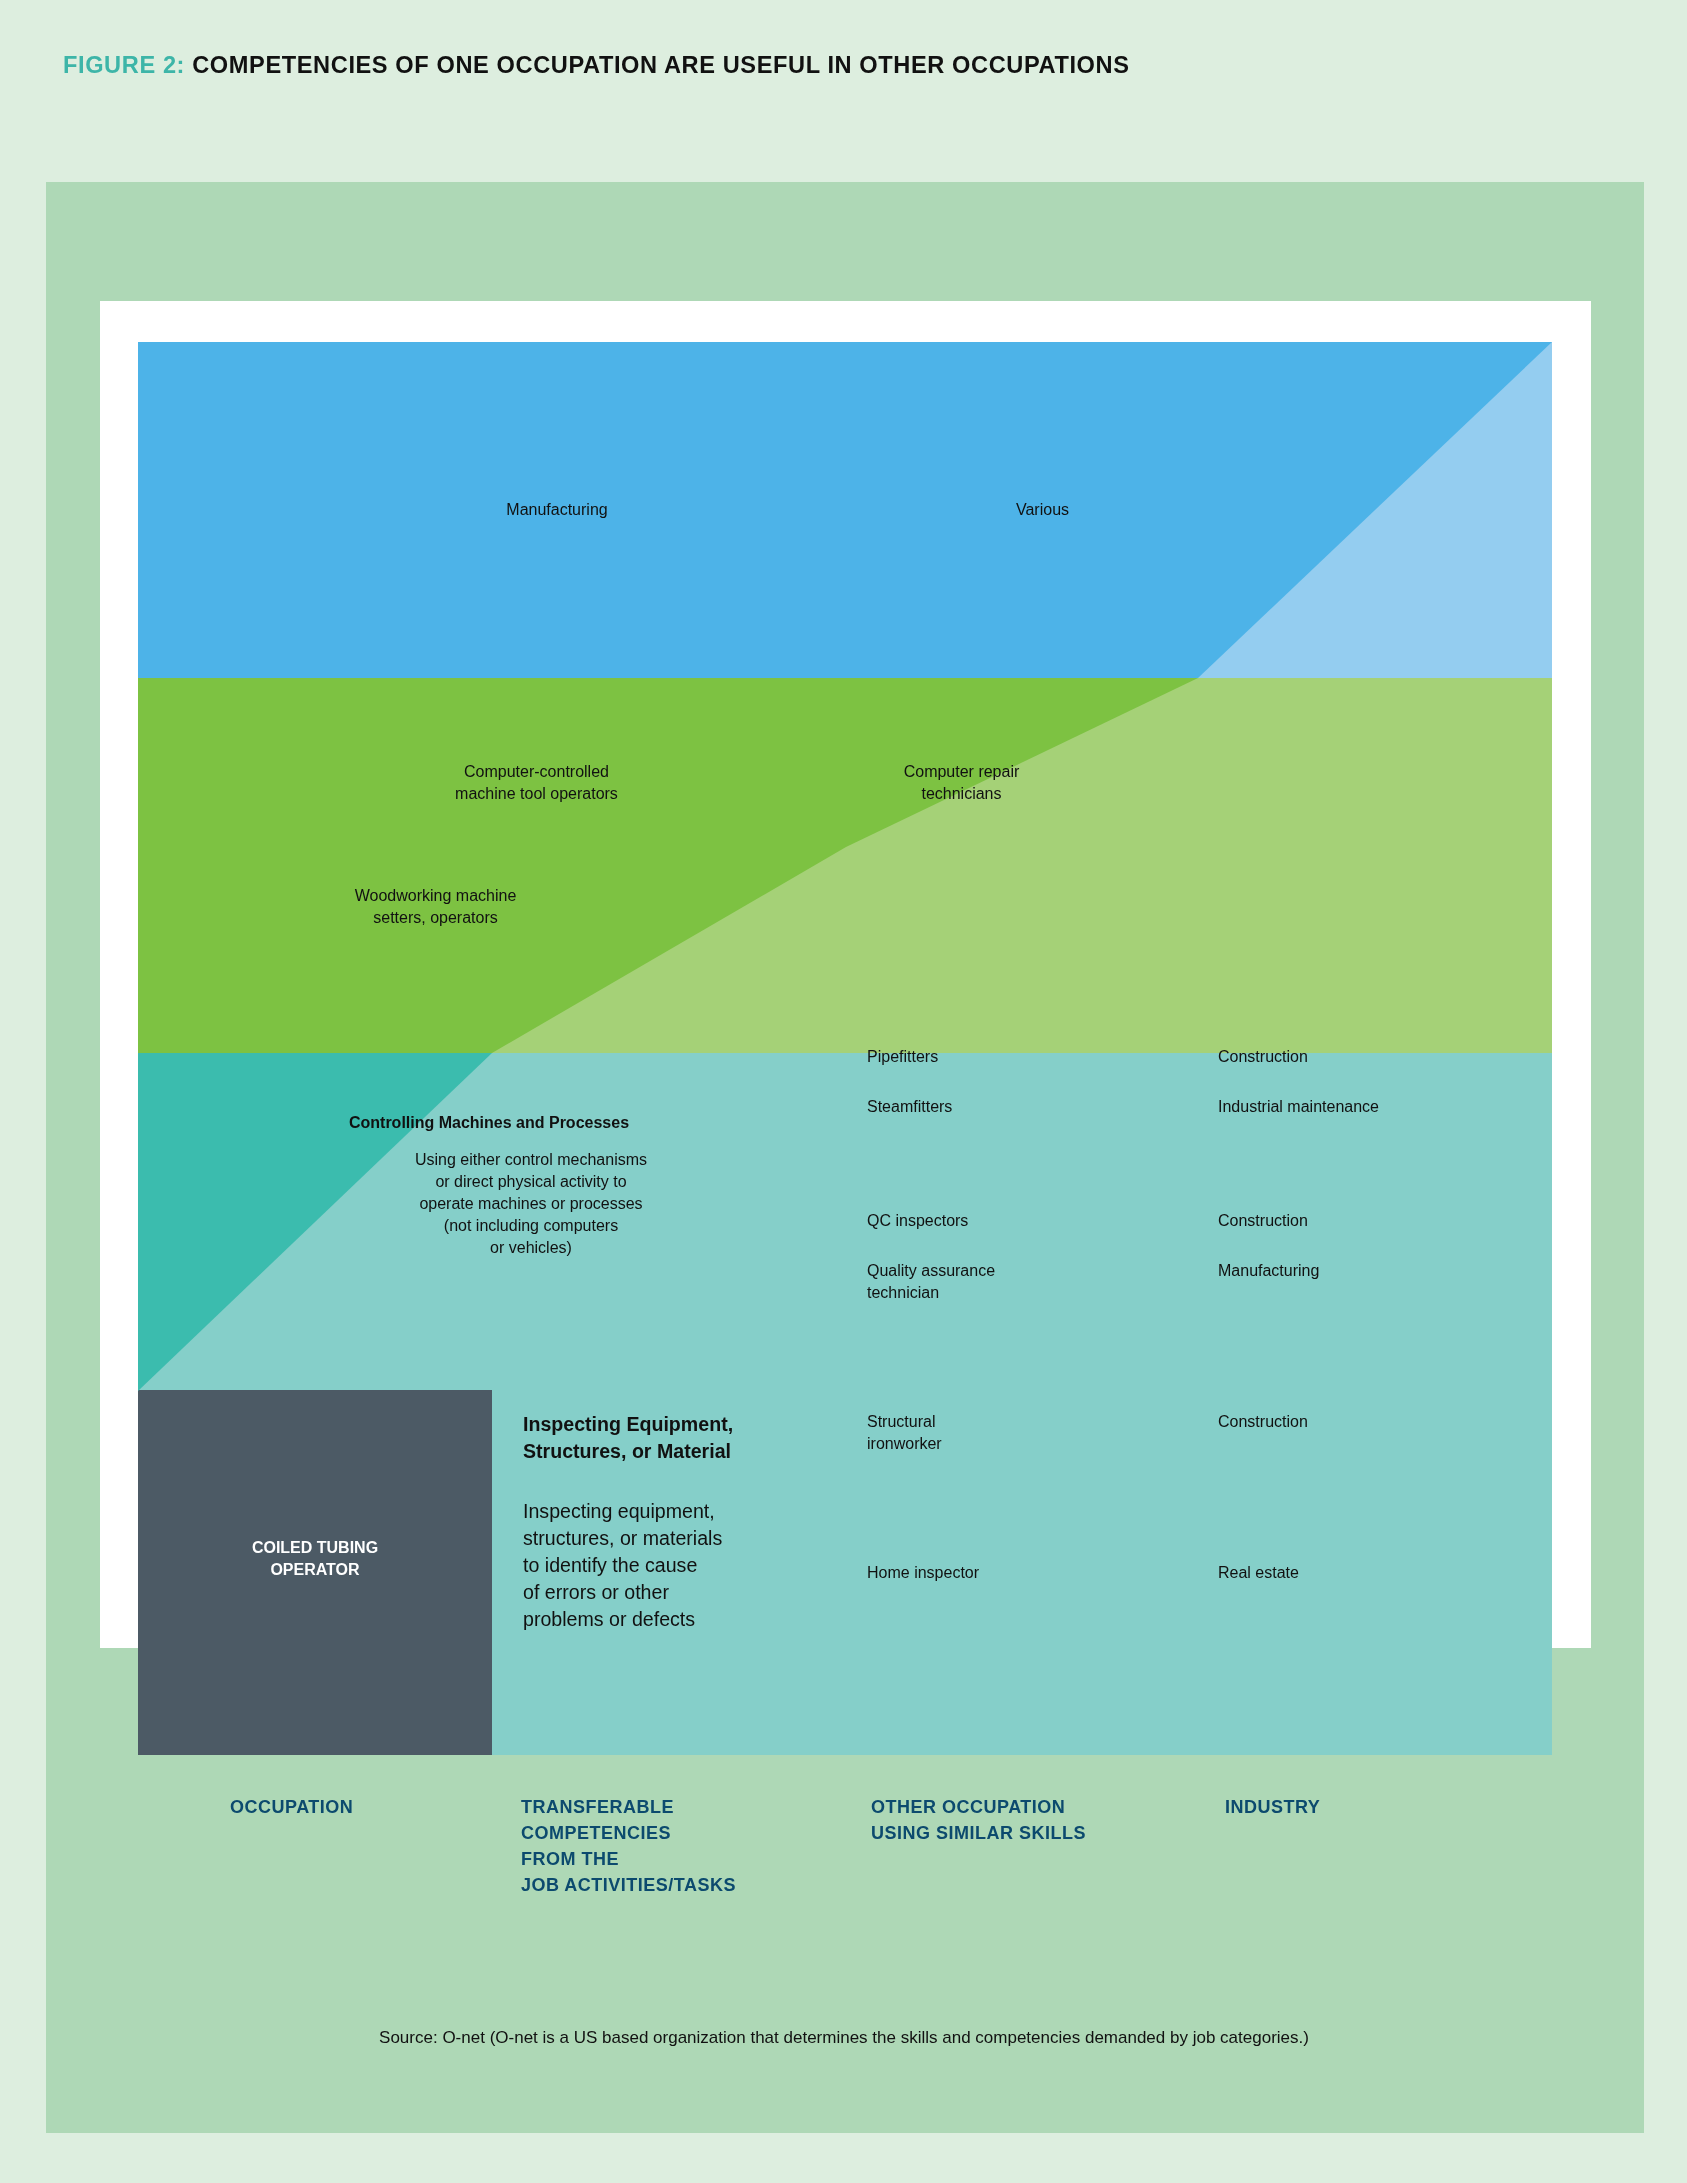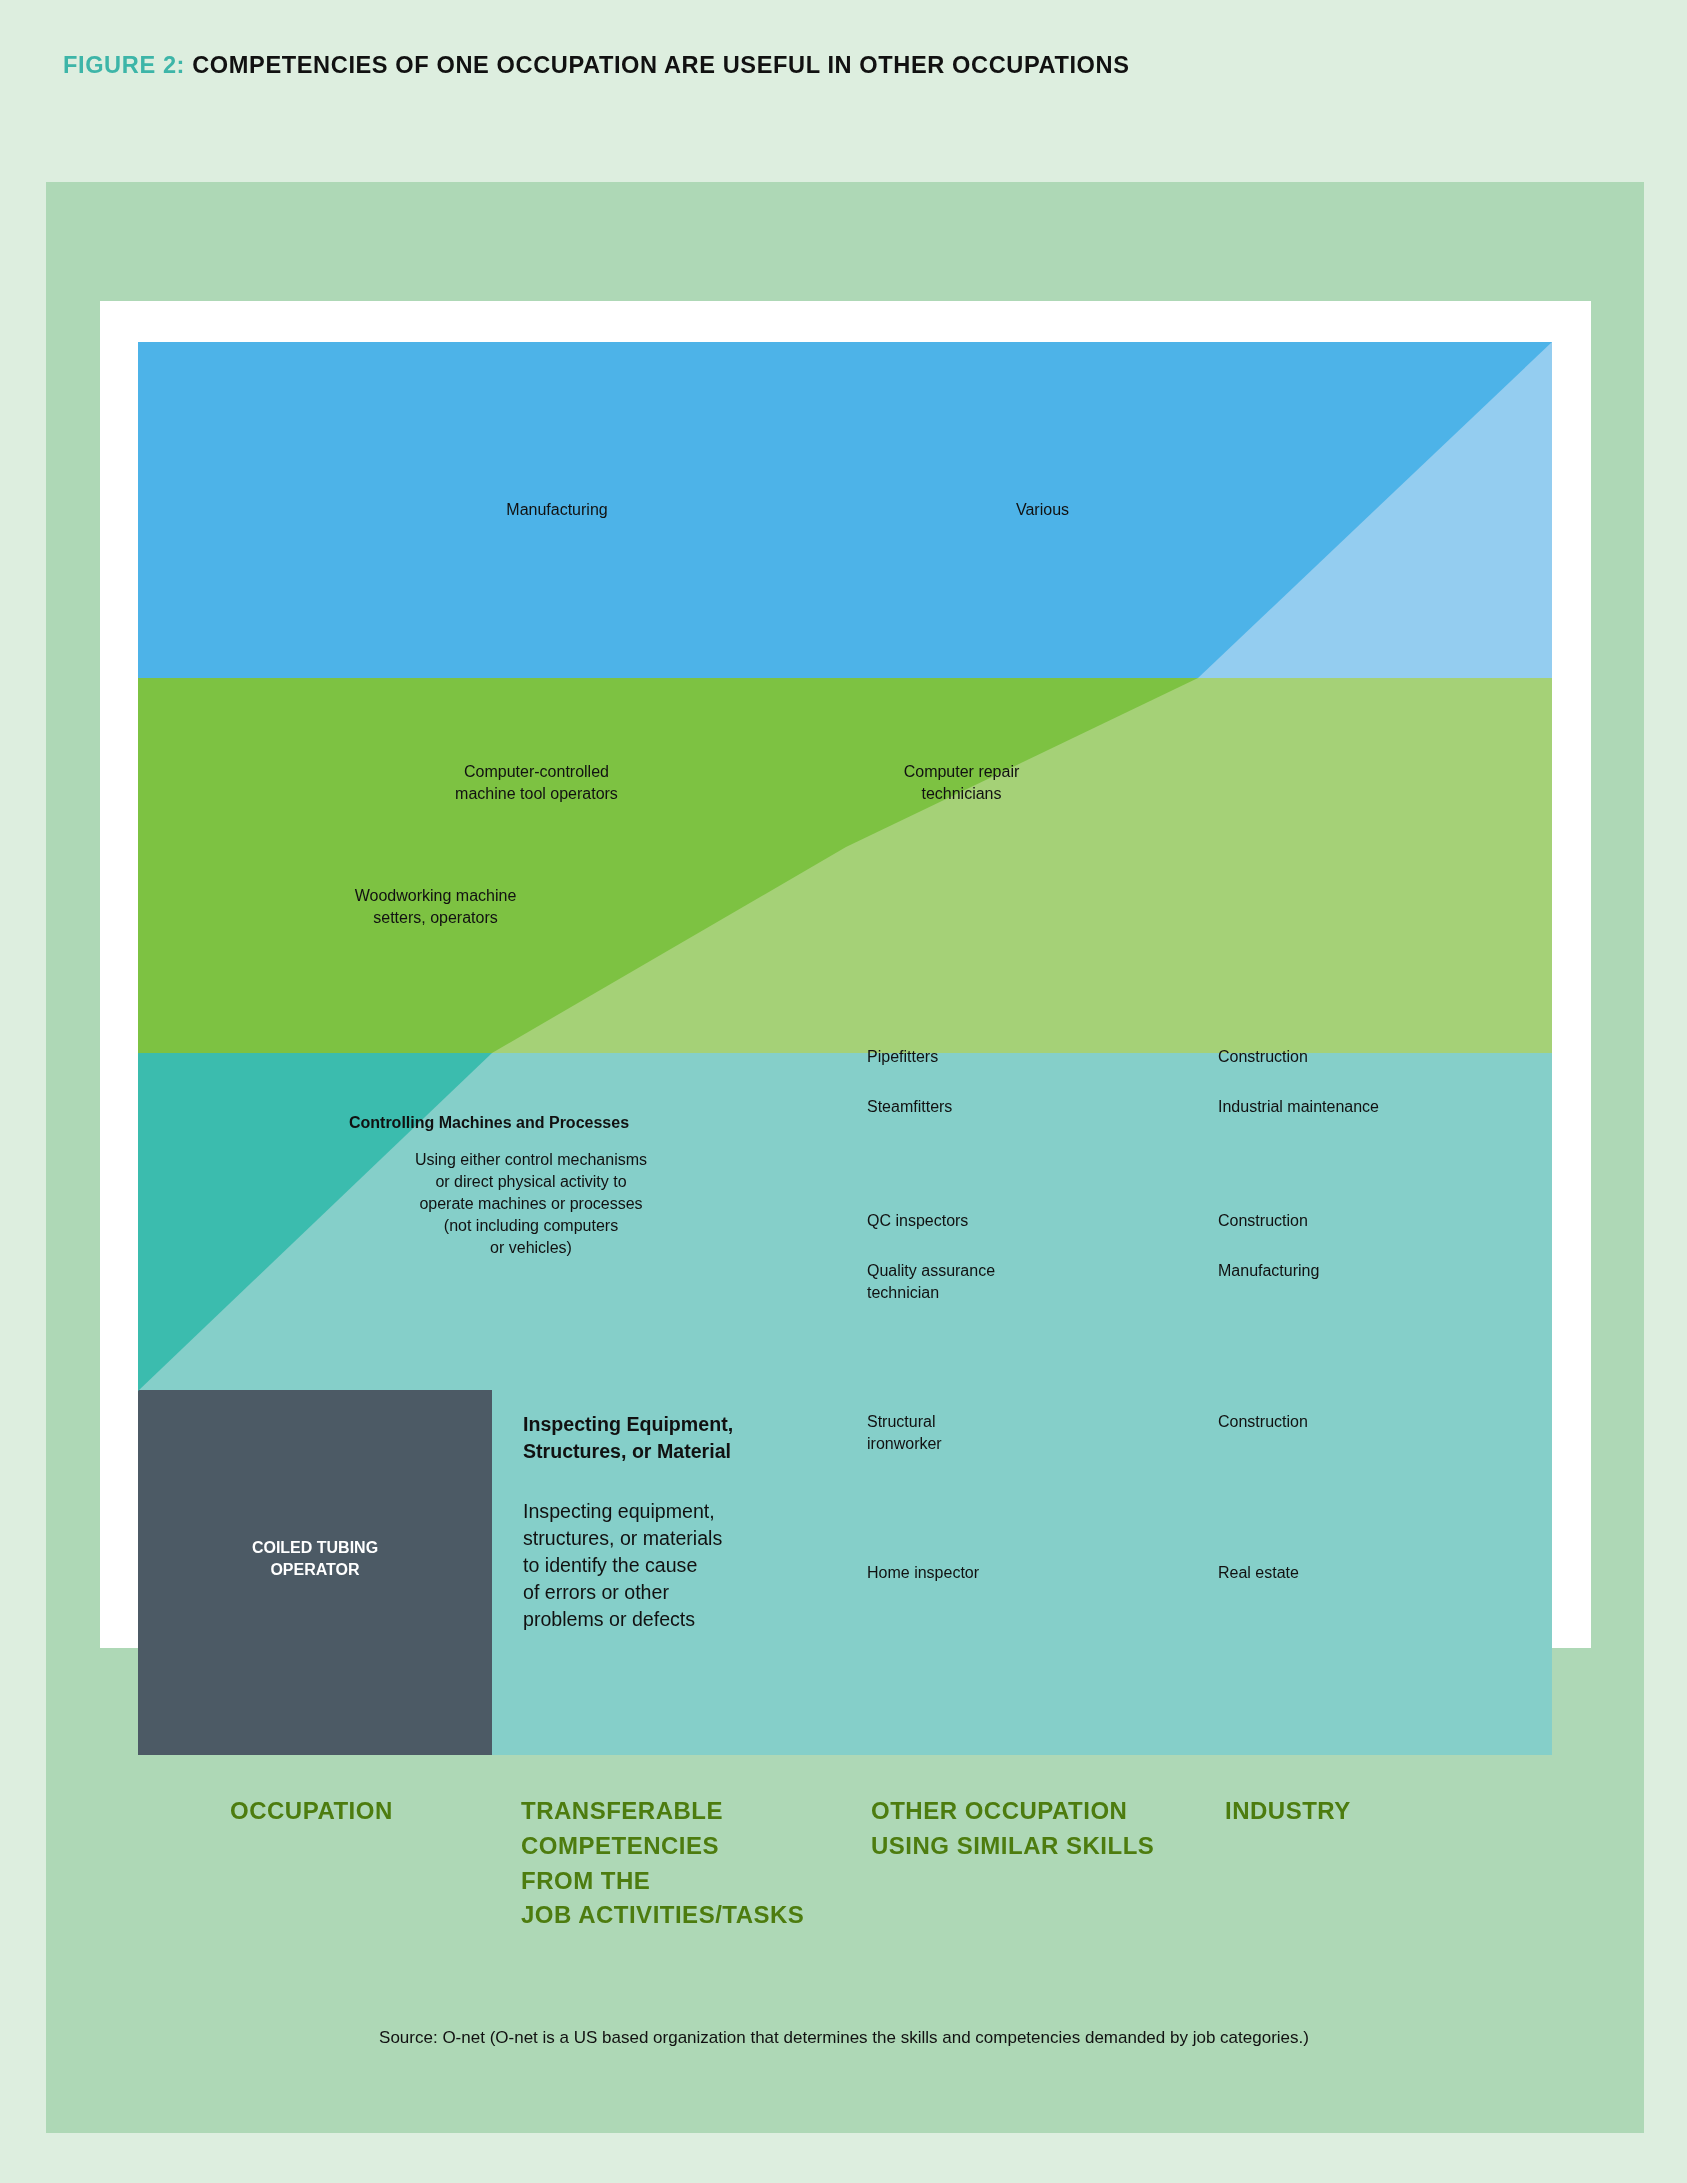--- a/index.html
+++ b/index.html
@@ -83,24 +83,24 @@
   .c-left  { text-align:left; }
   .b{ font-weight:bold; }
   .wht{ color:#ffffff; }
 
   .f30{ font-size:16px; }
   .f29{ font-size:19.6px; }
 
   
   .col-head{
     position:absolute;
-    font-size:24px;
+    font-size:18px;
     font-weight:bold;
     letter-spacing:0.5px;
-    color:#4d7c0f;
+    color:#0c4a6e;
     line-height:1.45;
     white-space:pre;
   }
 
   
   #source{
     position:absolute;
     left:0; top:2028px;
     width:1688px;
     text-align:center;

